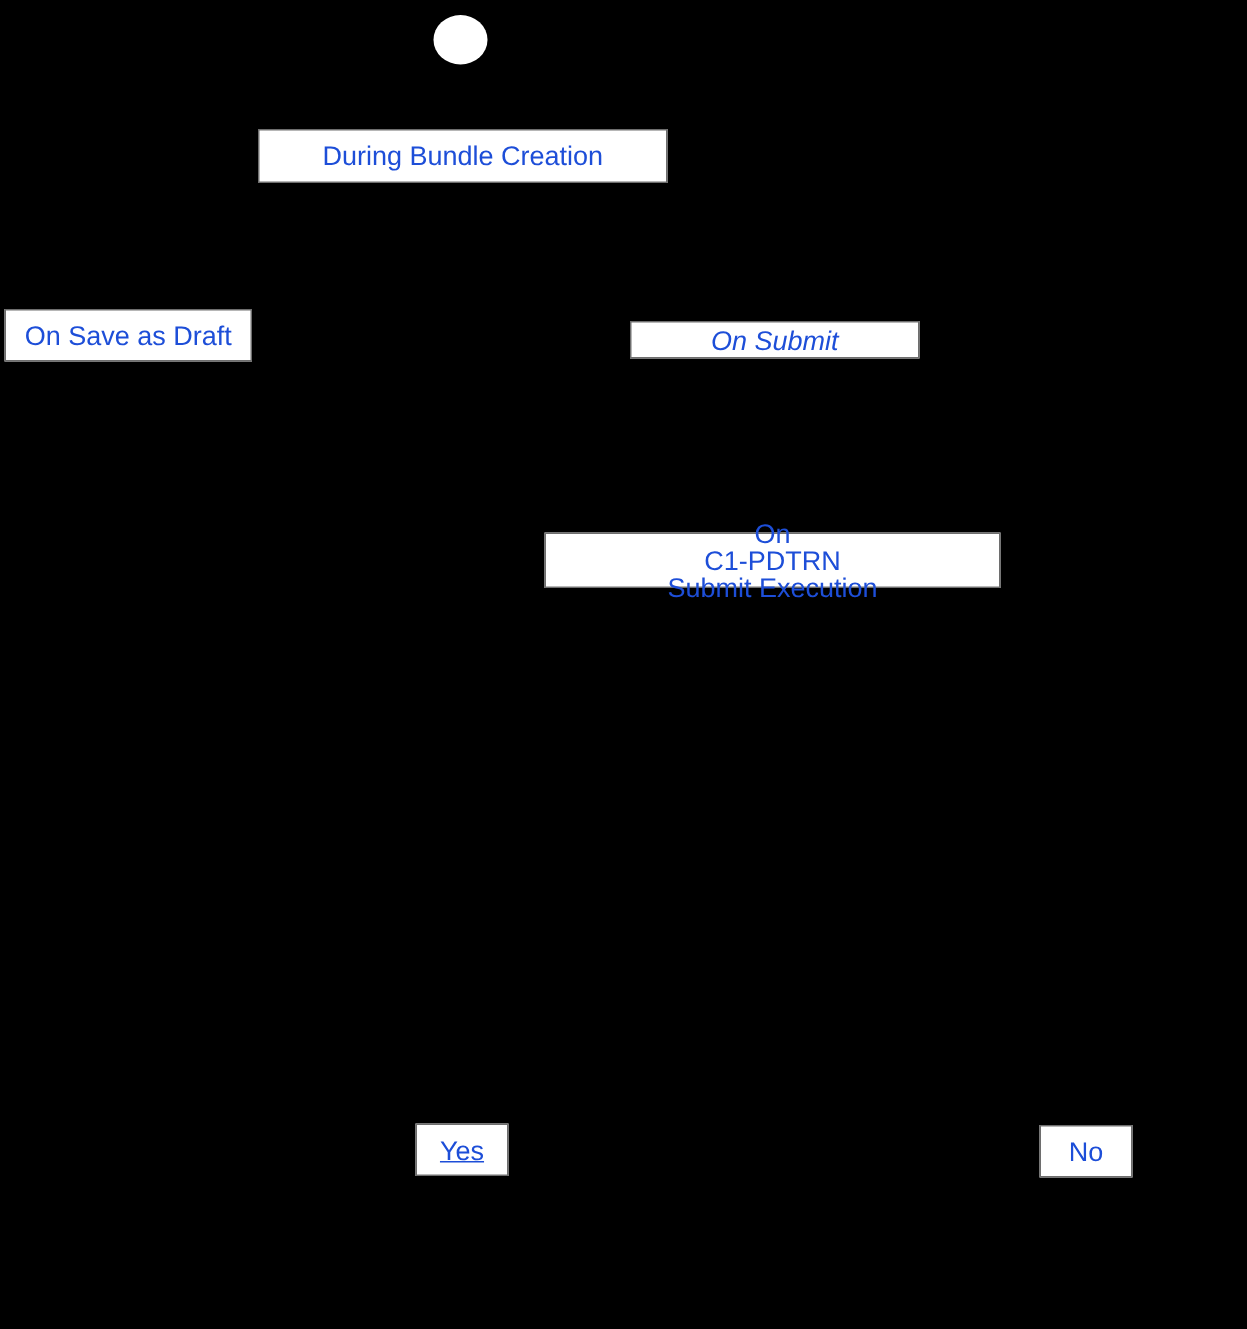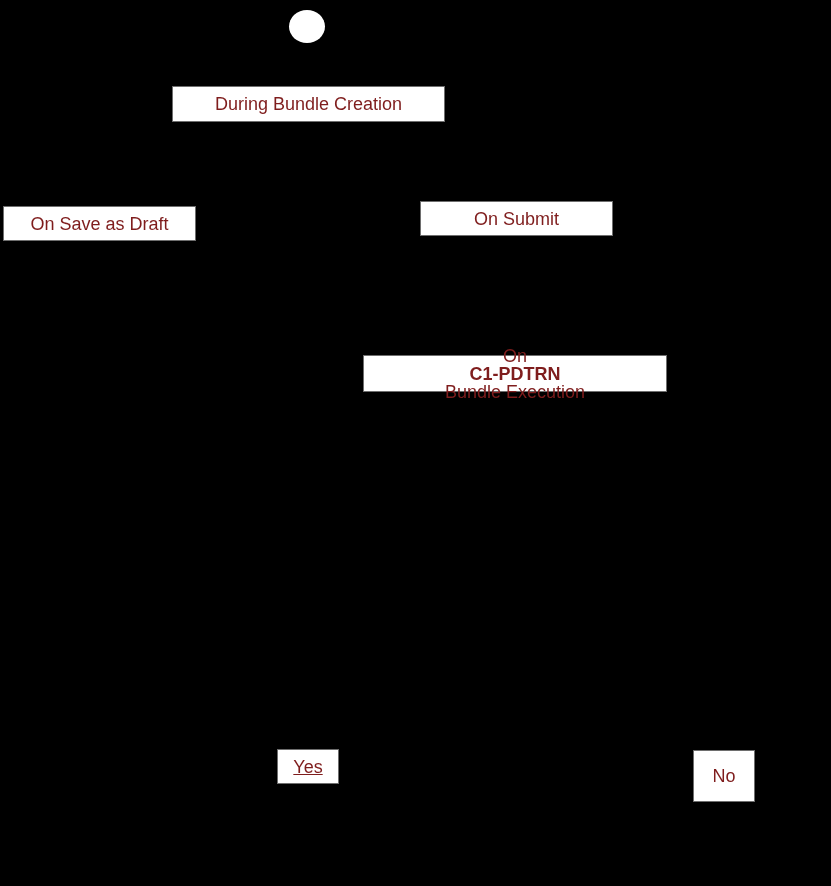--- a/index.html
+++ b/index.html
@@ -22,37 +22,37 @@
     width: 36px;
     height: 33px;
     background: #ffffff;
     border-radius: 50%;
   }
   .label-box {
     position: absolute;
     box-sizing: border-box;
     background: #ffffff;
     border: 1px solid #6e6e6e;
-    color: #7f1d1d;
+    color: #1d4ed8;
     font-size: 18px;
     display: flex;
     align-items: center;
     justify-content: center;
     white-space: nowrap;
     line-height: 1;
   }
   .label-box .bold-code {
-    font-weight: bold;
+    font-weight: normal;
   }
   .box-during-bundle-creation { left: 172px; top: 86px;  width: 273px; height: 36px; }
-  .box-on-save-as-draft       { left: 3px;   top: 206px; width: 193px; height: 35px; }
-  .box-on-submit              { left: 420px; top: 201px; width: 193px; height: 35px; }
+  .box-on-save-as-draft       { left: 3px;   top: 206px; width: 165px; height: 35px; }
+  .box-on-submit              { left: 420px; top: 214px; width: 193px; height: 25px; font-style: italic; }
   .box-batch-execution        { left: 363px; top: 355px; width: 304px; height: 37px; flex-direction: column; }
   .box-yes                    { left: 277px; top: 749px; width: 62px;  height: 35px; text-decoration: underline; }
-  .box-no                     { left: 693px; top: 750px; width: 62px;  height: 52px; }
+  .box-no                     { left: 693px; top: 750px; width: 62px;  height: 35px; }
 </style>
 </head>
 <body>
 
 <div class="canvas">
 
   <div class="start-node"></div>
 
   <div class="label-box box-during-bundle-creation">
     <span>During Bundle Creation</span>
@@ -62,21 +62,21 @@
     <span>On Save as Draft</span>
   </div>
 
   <div class="label-box box-on-submit">
     <span>On Submit</span>
   </div>
 
   <div class="label-box box-batch-execution">
     <span>On </span>
       <span class="bold-code">C1-PDTRN</span>
-      <span> Bundle Execution</span>
+      <span> Submit Execution</span>
   </div>
 
   <div class="label-box box-yes">
     <span>Yes</span>
   </div>
 
   <div class="label-box box-no">
     <span>No</span>
   </div>
 

